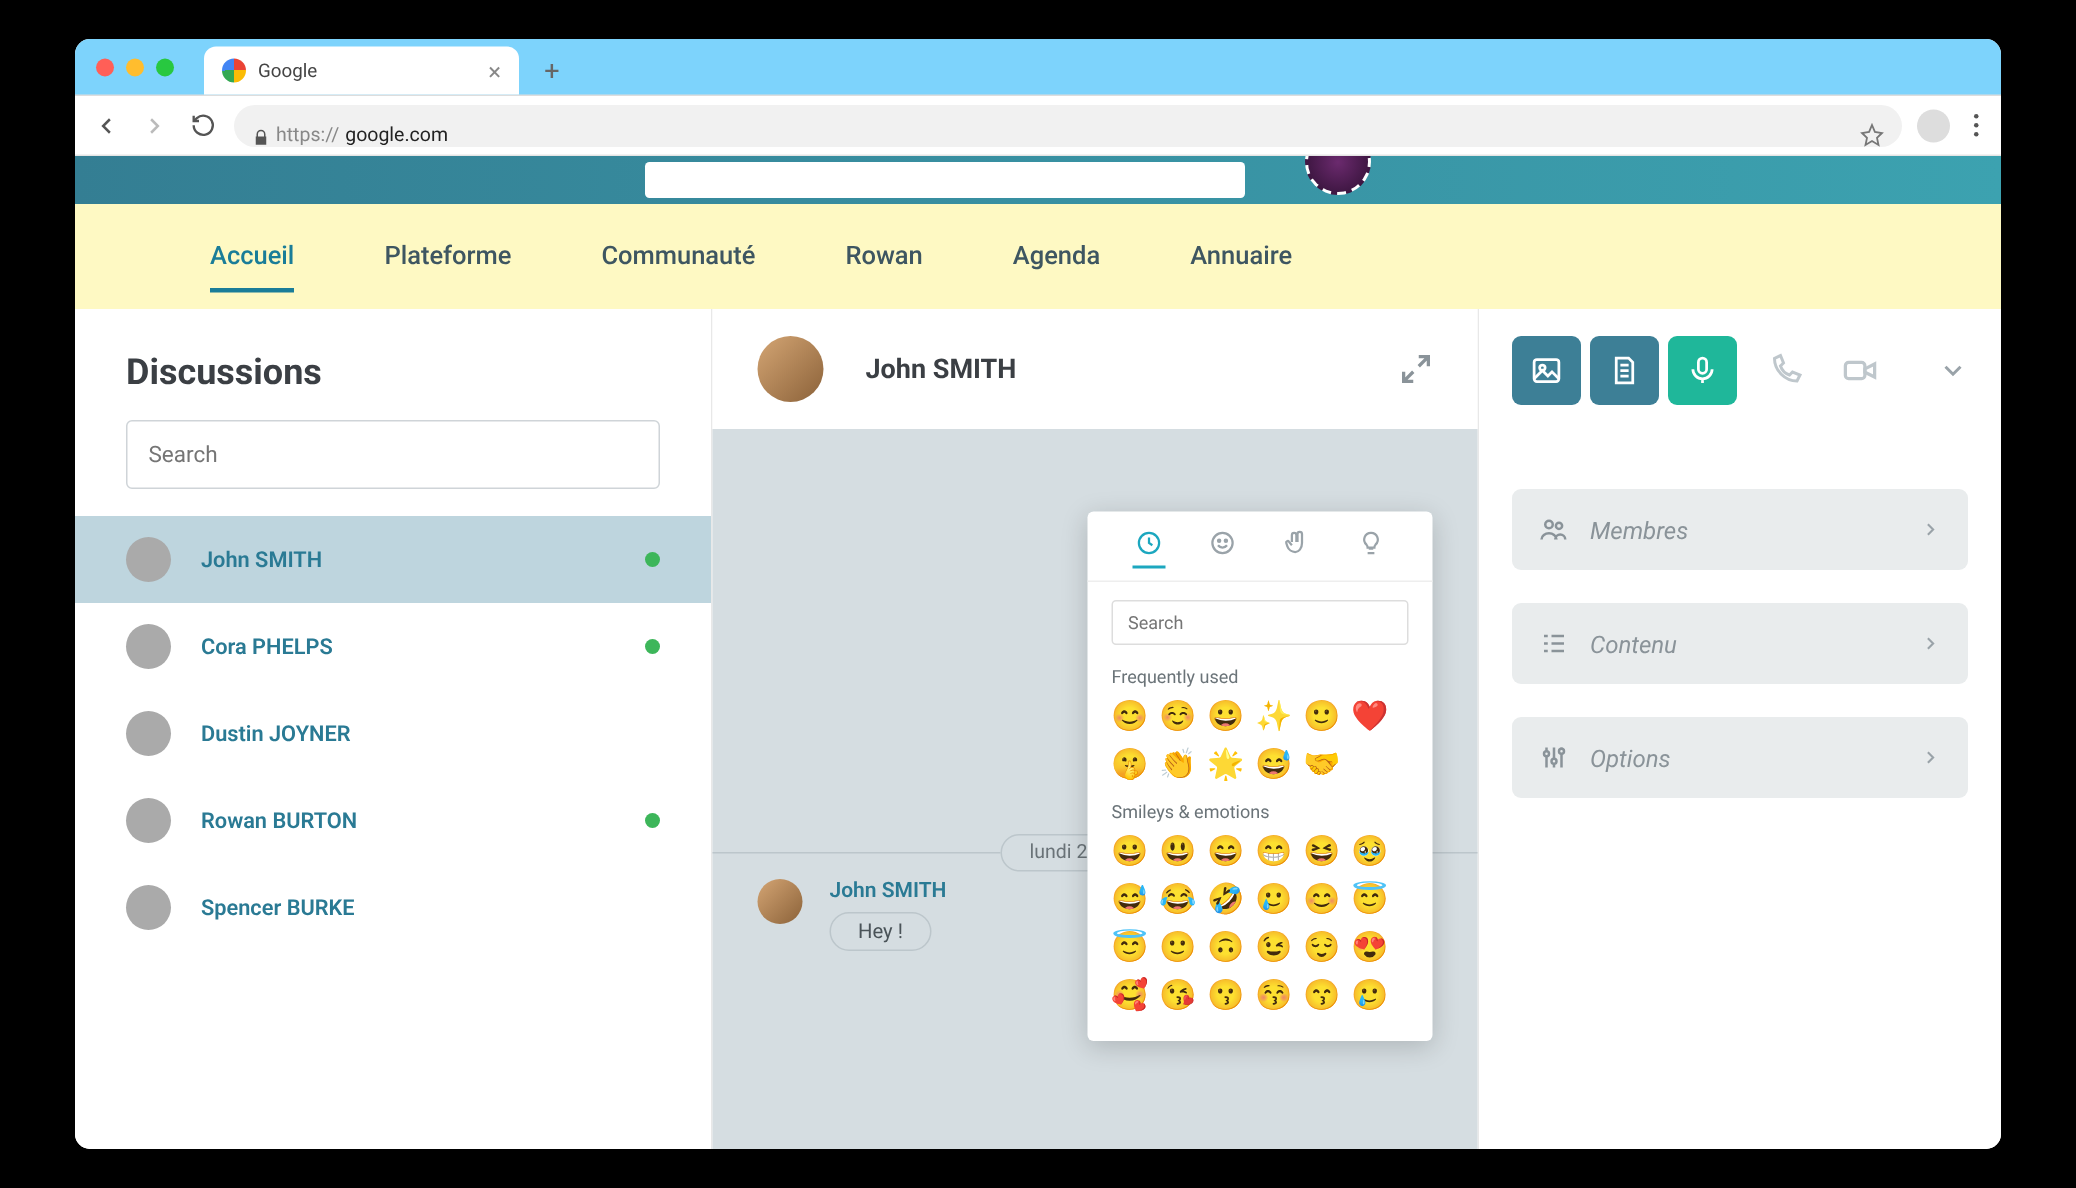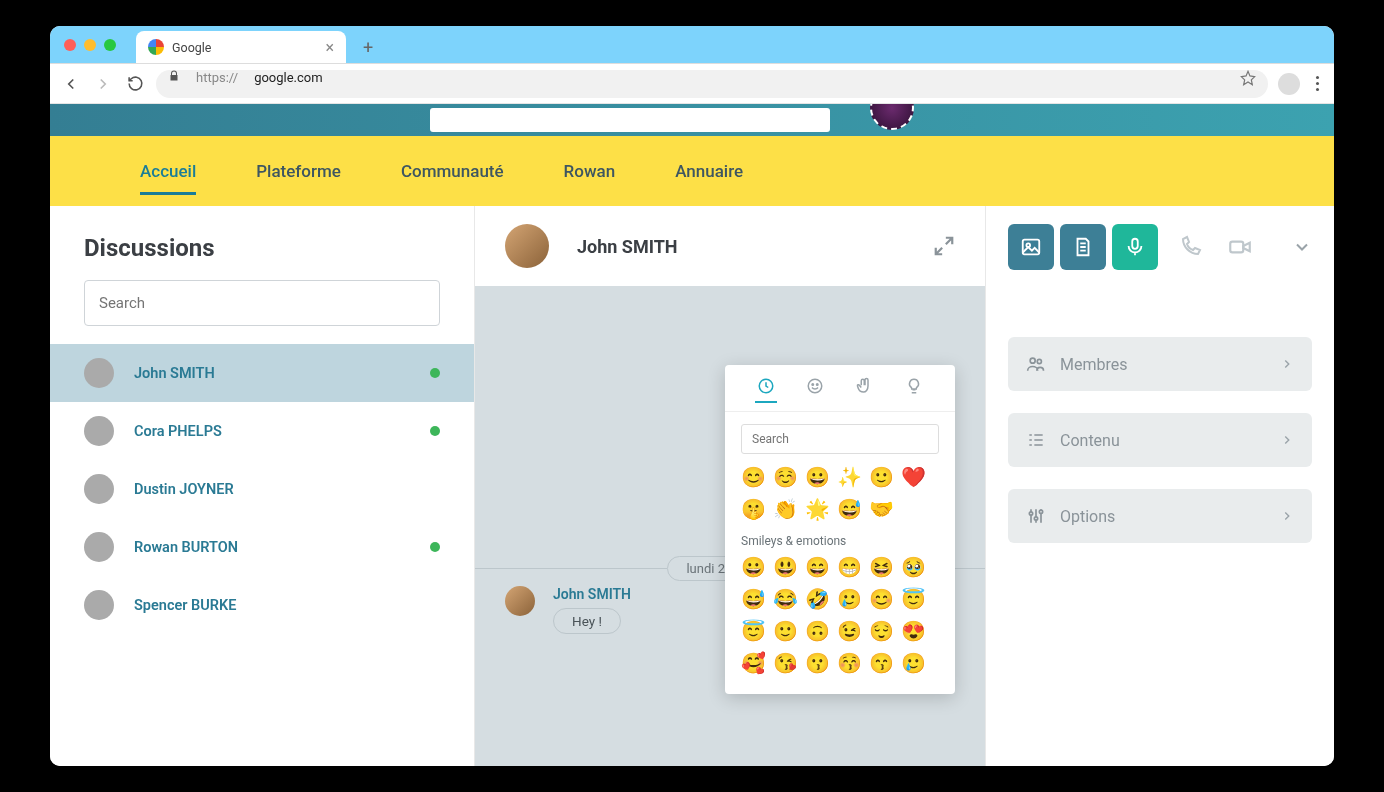--- a/index.html
+++ b/index.html
@@ -10,33 +10,33 @@
 .titlebar { height:38px; background:#7dd3fc; display:flex; align-items:flex-end; padding-left:14px; border-bottom:1px solid #ddd;}
 .traffic { display:flex; gap:8px; align-items:center; margin-right:20px; margin-bottom:12px;}
 .traffic span { width:12px; height:12px; border-radius:50%; display:block;}
 .t-red{background:#ff5f57;} .t-yel{background:#ffbd2e;} .t-grn{background:#28c840;}
 .tab { background:#fff; height:32px; border-radius:8px 8px 0 0; display:flex; align-items:center; gap:8px; padding:0 12px; font-size:12.5px; color:#444; min-width:210px; position:relative;}
 .tab-close{ margin-left:auto; color:#888; font-size:16px;}
 .newtab{ width:24px; height:24px; display:flex; align-items:center; justify-content:center; color:#666; font-size:18px; margin-left:10px; margin-bottom:4px;}
 .favicon{width:16px;height:16px;border-radius:50%;background:conic-gradient(#ea4335 0 25%,#fbbc05 0 50%,#34a853 0 75%,#4285f4 0);}
 .toolbar { height:40px; background:#fff; display:flex; align-items:center; padding:0 10px; gap:10px; border-bottom:1px solid #e5e5e5;}
 .navbtn{width:22px;height:22px;display:flex;align-items:center;justify-content:center;color:#555;}
-.omnibox{ flex:1; height:28px; background:#f1f1f1; border-radius:14px; display:flex; align-items:flex-start; padding:0 12px; gap:16px; font-size:13px; color:#333;}
+.omnibox{ flex:1; height:28px; background:#f1f1f1; border-radius:14px; display:flex; align-items:flex-end; padding:0 12px; gap:4px; font-size:13px; color:#333;}
 .omnibox .lock{color:#555;}
 .omnibox .star{margin-left:auto;color:#777;}
 .avatar-dot{width:22px;height:22px;border-radius:50%;background:#ddd;}
 .menu-dots{display:flex;flex-direction:column;gap:3px;width:14px;align-items:center;}
 .menu-dots i{width:3px;height:3px;border-radius:50%;background:#555;display:block;}
 
 
 .app{flex:1;display:flex;flex-direction:column;overflow:hidden;}
 .topband{height:32px;background:linear-gradient(90deg,#347e93,#3ca2b0);display:flex;align-items:center;position:relative;}
 .topband .searchbar{position:absolute;left:380px;width:400px;height:24px;background:#fff;border-radius:3px;}
 .topband .av{position:absolute;right:420px;width:44px;height:44px;border-radius:50%;border:2px dashed #fff;top:-18px;background:radial-gradient(circle,#6b2a6e,#2f1033);}
-.nav{height:70px;background:#fde047;display:flex;align-items:center;padding:0 60px;gap:0;}
+.nav{height:70px;background:#fef9c3;display:flex;align-items:center;padding:0 60px;gap:0;}
 .nav a{color:#3e5661;font-size:17px;font-weight:500;padding:10px 30px;position:relative;}
 .nav a.active{color:#1a7d98;}
 .nav a.active::after{content:"";position:absolute;bottom:-4px;left:30px;right:30px;height:3px;background:#1a7d98;}
 
 .main{flex:1;display:flex;overflow:hidden;}
 .sidebar{width:424px;background:#fff;display:flex;flex-direction:column;}
 .sidebar h2{font-size:24px;font-weight:700;color:#3b3f44;padding:28px 34px 18px;}
 .searchbox{margin:0 34px 18px;height:46px;border:1px solid #cfd4d8;border-radius:4px;display:flex;align-items:center;padding:0 14px;}
 .searchbox input{border:none;outline:none;font-size:15px;color:#666;flex:1;background:transparent;}
 .contact{height:58px;display:flex;align-items:center;padding:0 34px;gap:20px;}
@@ -77,21 +77,21 @@
 
 .rightcol{width:348px;background:#fff;display:flex;flex-direction:column;padding:18px 22px;gap:26px;}
 .actions{display:flex;align-items:center;gap:6px;}
 .sqbtn{width:46px;height:46px;border-radius:6px;display:flex;align-items:center;justify-content:center;}
 .sqbtn.b{background:#3d7f96;color:#fff;}
 .sqbtn.g{background:#1fb79a;color:#fff;}
 .iconbtn{width:36px;height:36px;display:flex;align-items:center;justify-content:center;color:#bfc7cc;margin-left:8px;}
 .chev-dd{margin-left:auto;color:#9aa3a9;}
 .panel{height:54px;background:#e9eced;border-radius:6px;display:flex;align-items:center;padding:0 18px;gap:14px;color:#8a9399;font-size:16px;}
 .panel .chv{margin-left:auto;color:#9aa3a9;}
-.sidecol{display:flex;flex-direction:column;gap:22px;margin-top:41px;}
+.sidecol{display:flex;flex-direction:column;gap:22px;margin-top:30px;font-style:italic;}
 
 svg{display:block;}
 </style>
 </head>
 <body>
 
 <div class="window">
 
   <div class="titlebar">
     <div class="traffic">
@@ -149,20 +149,21 @@
   <div class="app">
     <div class="topband">
       <div class="searchbar"></div>
       <div class="av"></div>
     </div>
     <div class="nav">
       <a class="active">Accueil</a>
       <a>Plateforme</a>
       <a>Communauté</a>
       <a>Rowan</a>
+      <a>Agenda</a>
       <a>Annuaire</a>
     </div>
 
     <div class="main">
 
       <div class="sidebar">
         <h2>Discussions</h2>
         <div class="searchbox">
           <input placeholder="Search" style="">
         </div>
@@ -238,20 +239,21 @@
               </span>
               <span>
                 <svg width="18" height="18" viewBox="0 0 24 24" fill="none" stroke="currentColor" stroke-width="2">
                     <path d="M9 21h6M10 17h4M12 3a6 6 0 0 0-4 10.5c.8.8 1 1.5 1 2.5h6c0-1 .2-1.7 1-2.5A6 6 0 0 0 12 3z"></path>
                   </svg>
               </span>
             </div>
             <div class="ep-search">
               <input placeholder="Search" style="">
             </div>
+            <div class="ep-label">Frequently used</div>
             <div class="ep-grid" id="freq">
                 <span>😊</span>
                 <span>☺️</span>
                 <span>😀</span>
                 <span>✨</span>
                 <span>🙂</span>
                 <span>❤️</span>
                 <span>🤫</span>
                 <span>👏</span>
                 <span>🌟</span>

